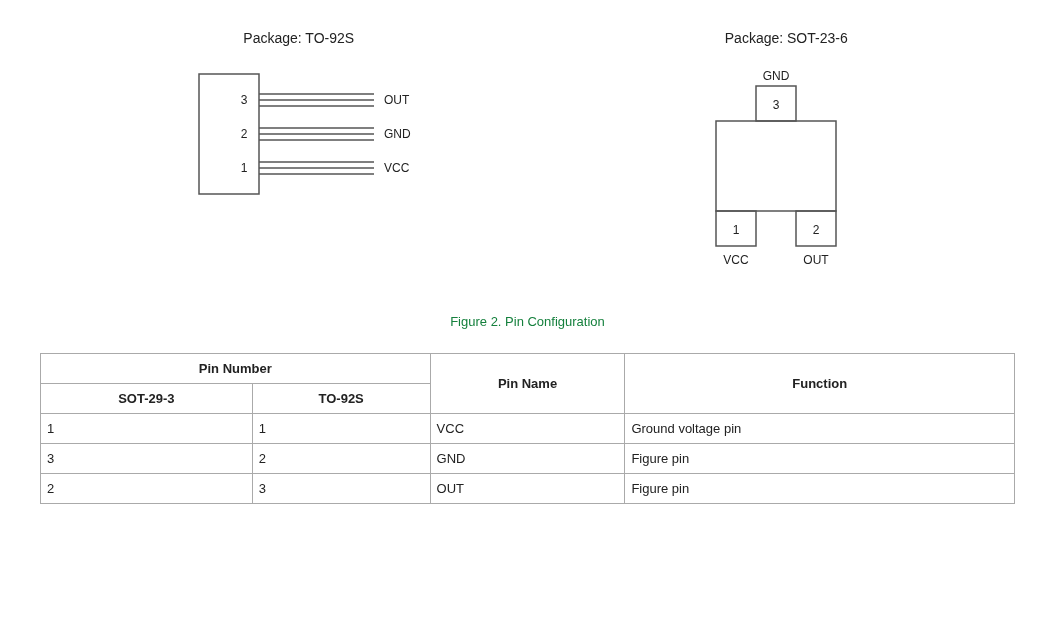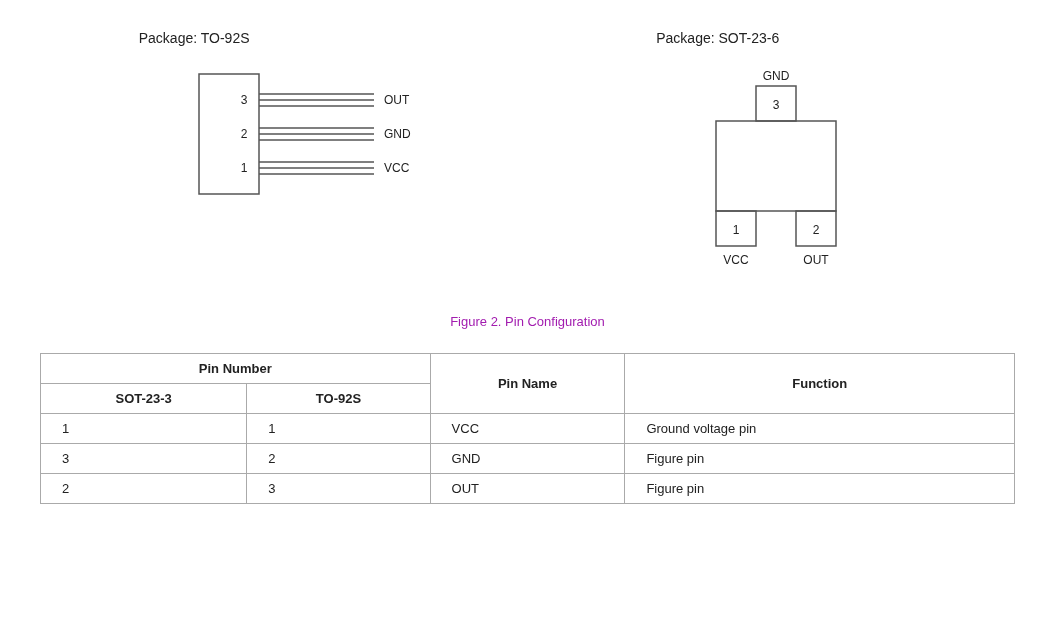--- a/index.html
+++ b/index.html
@@ -18,21 +18,21 @@
       display: flex;
       justify-content: space-around;
       align-items: flex-start;
       margin-bottom: 30px;
       margin-top: 10px;
     }
 
     .diagram-container {
       display: flex;
       flex-direction: column;
-      align-items: flex-start;
+      align-items: center;
     }
 
     .package-label {
       font-size: 14px;
       margin-bottom: 18px;
     }
 
     
     .to92s-diagram {
       position: relative;
@@ -55,33 +55,33 @@
     .sot23-diagram svg {
       width: 260px;
       height: 220px;
     }
 
     
     .figure-caption {
       text-align: center;
       font-size: 13px;
       margin-bottom: 24px;
-      color: #a21caf;
+      color: #15803d;
     }
 
     
     .pin-table {
       width: 100%;
       border-collapse: collapse;
       font-size: 13px;
     }
 
     .pin-table th, .pin-table td {
       border: 1px solid #aaa;
-      padding: 7px 21px;
+      padding: 7px 6px;
     }
 
     .pin-table thead tr:first-child th {
       font-weight: bold;
       background: #fff;
     }
 
     .pin-table thead tr:second-child th {
       font-weight: bold;
     }
@@ -159,21 +159,21 @@
 <div class="figure-caption">Figure 2. Pin Configuration</div>
 
 <table class="pin-table">
   <thead>
     <tr>
       <th colspan="2">Pin Number</th>
       <th rowspan="2" class="col-pin-name">Pin Name</th>
       <th rowspan="2" class="col-function">Function</th>
     </tr>
     <tr>
-      <th>SOT-23-3</th>
+      <th>SOT-29-3</th>
       <th>TO-92S</th>
     </tr>
   </thead>
   <tbody id="table-body">
   <tr>
         <td>1</td>
         <td>1</td>
         <td>VCC</td>
         <td>Ground voltage pin</td>
       </tr>

